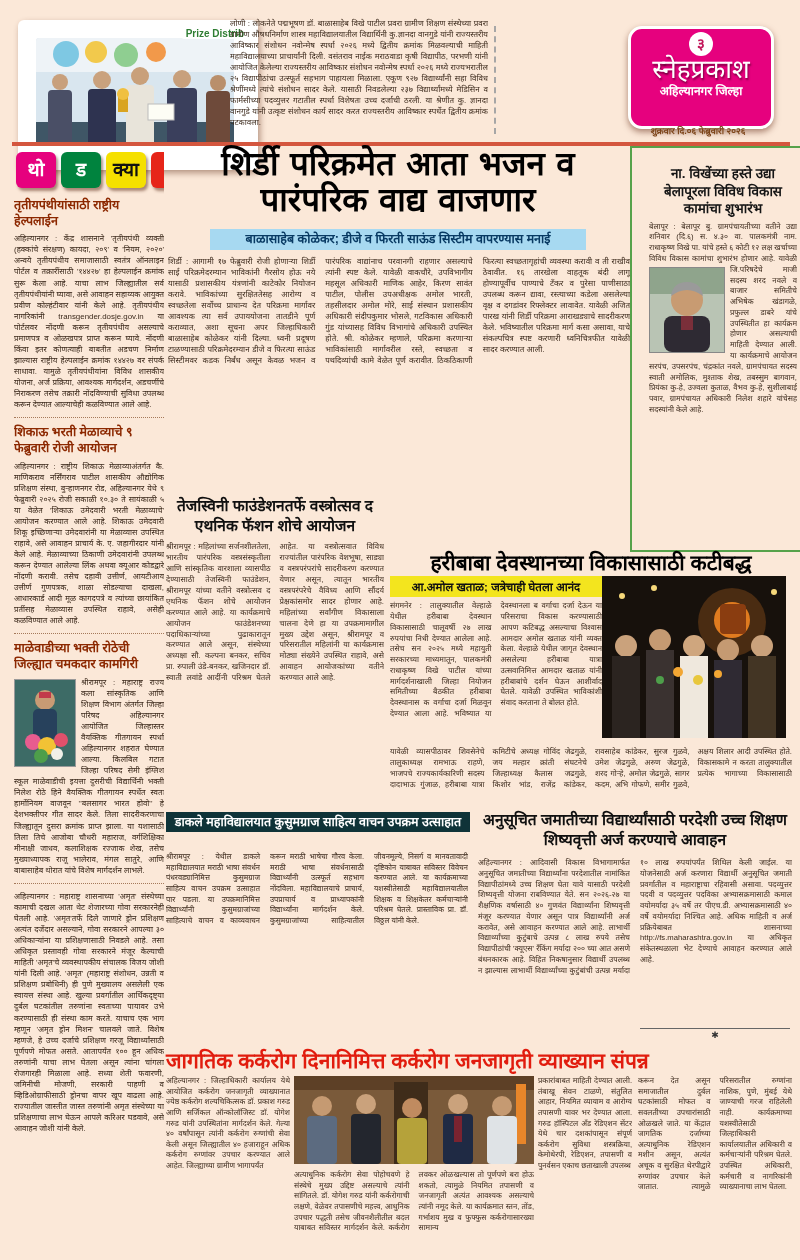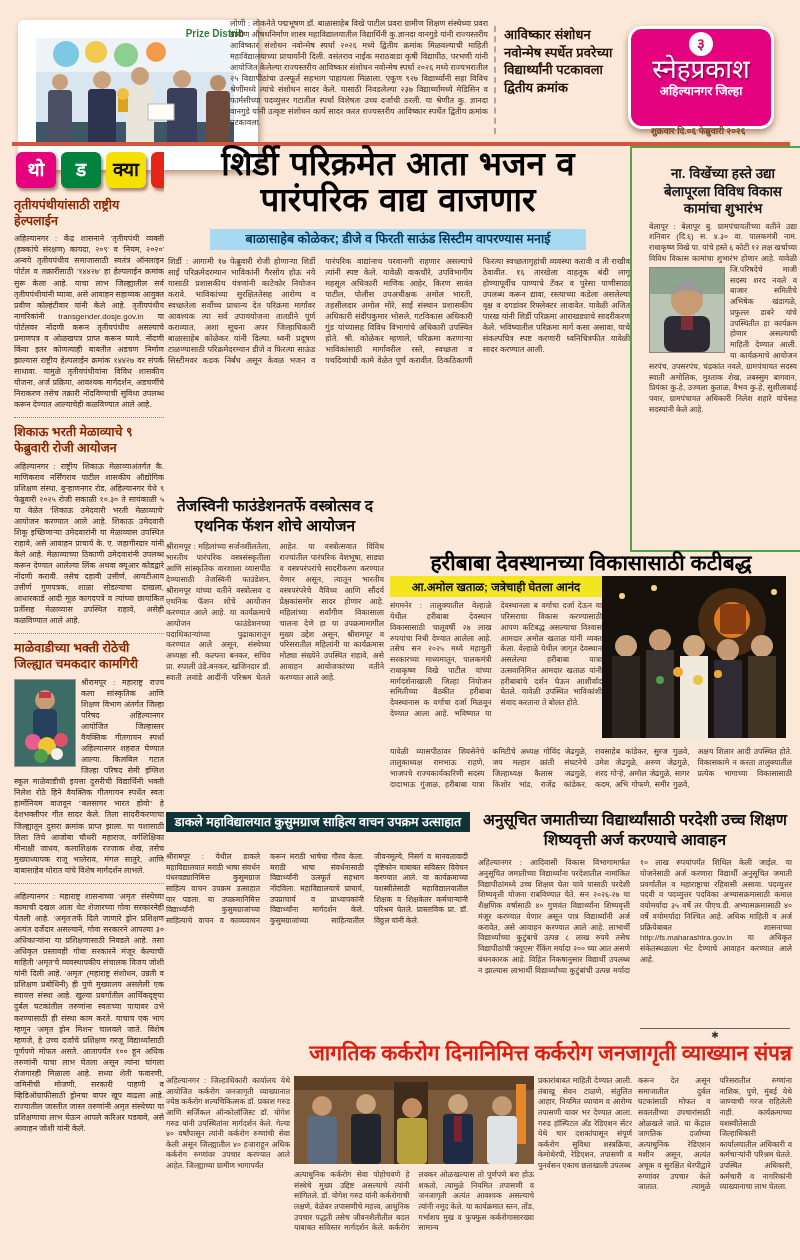--- a/index.html
+++ b/index.html
@@ -38,21 +38,21 @@
   .cols4{column-count:4;column-gap:8px;}
   
   .greenbox{border:2px solid #56a24a;padding:17px;}
   .greenbox h2{margin:0 0 4px 0;font-size:13.5px;line-height:1.3;text-align:center;color:#151515;}
   .bel-photo{float:left;width:74px;height:84px;margin:2px 5px 2px 0;border:1px solid #888;}
   .sec-h2{font-size:15.5px;font-weight:bold;text-align:center;line-height:1.3;color:#101010;margin:0;}
   .hb-h1{font-size:21px;font-weight:bold;text-align:center;color:#000;margin:0;line-height:1.2;}
   .subhead-yellow{background:#f3e51e;color:#111;font-weight:bold;font-size:11.5px;padding:3px 4px;text-align:center;}
   .banner-dark{background:#0f3338;color:#fff;font-weight:bold;font-size:12.5px;text-align:center;
                padding:3px 4px;line-height:1.15;}
-  .cancer-h1{font-size:21px;font-weight:bold;color:#e11c0e;text-align:right;line-height:1.2;}
+  .cancer-h1{font-size:21px;font-weight:bold;color:#e11c0e;text-align:left;line-height:1.2;margin-top:8px;}
   .endmark{text-align:center;font-size:9px;color:#333;}
   .endline{border-top:1px solid #666;}
   .small-txt{font-size:7.6px;line-height:1.4;overflow:hidden;}
   .pbanner{position:absolute;top:8px;right:10px;background:rgba(255,255,255,.92);color:#2e7d32;
            font-weight:bold;font-size:10px;padding:0 4px;border-radius:2px;}
 </style>
 </head>
 <body>
 
 <div id="page">
@@ -82,21 +82,20 @@
         <circle cx="87" cy="56" r="6" fill="#f0c040"></circle>
       <rect x="112" y="66" width="26" height="16" fill="#fdfdf5" stroke="#bbb"></rect>
     </svg>
     <span class="pbanner">Prize Distrib</span>
   </div>
 
   <div class="abs just body-txt" style="left:230px;top:18px;width:258px;height:122px;">लोणी : लोकनेते पद्मभूषण डॉ. बाळासाहेब विखे पाटील प्रवरा ग्रामीण शिक्षण संस्थेच्या प्रवरा ग्रामीण औषधनिर्माण शास्त्र महाविद्यालयातील विद्यार्थिनी कु.ज्ञानदा वानगुडे यांनी राज्यस्तरीय आविष्कार संशोधन नवोन्मेष स्पर्धा २०२६ मध्ये द्वितीय क्रमांक मिळवल्याची माहिती महाविद्यालयाच्या प्राचार्यांनी दिली. वसंतराव नाईक मराठवाडा कृषी विद्यापीठ, परभणी यांनी आयोजित केलेल्या राज्यस्तरीय आविष्कार संशोधन नवोन्मेष स्पर्धा २०२६ मध्ये राज्यभरातील २५ विद्यापीठांचा उत्स्फूर्त सहभाग पाहायला मिळाला. एकूण ९२७ विद्यार्थ्यांनी सहा विविध श्रेणींमध्ये त्यांचे संशोधन सादर केले. यासाठी निवडलेल्या २३७ विद्यार्थ्यांमध्ये मेडिसिन व फार्मसीच्या पदव्युत्तर गटातील स्पर्धा विशेषतः उच्च दर्जाची ठरली. या श्रेणीत कु. ज्ञानदा वानगुडे यांनी उत्कृष्ट संशोधन कार्य सादर करत राज्यस्तरीय आविष्कार स्पर्धेत द्वितीय क्रमांक पटकावला.</div>
 
   <div class="abs" style="left:494px;top:26px;height:108px;border-left:2px dashed #a6a6a6;"></div>
 
-  <div class="abs" style="left:504px;top:26px;width:112px;font-size:13px;font-weight:bold;line-height:1.35;color:#241309;">आविष्कार संशोधन नवोन्मेष स्पर्धेत प्रवरेच्या विद्यार्थ्यांनी पटकावला द्वितीय क्रमांक</div>
 
   <div class="abs masthead" style="left:628px;top:26px;width:140px;height:94px;">
     <div class="mh-circle">३</div>
     <div class="mh-title">स्नेहप्रकाश</div>
     <div class="mh-sub">अहिल्यानगर जिल्हा</div>
   </div>
   <div class="abs mh-date" style="left:622px;top:124px;width:152px;">शुक्रवार दि.०६ फेब्रुवारी २०२६</div>
 
   <div class="abs rule" style="left:12px;top:142px;width:778px;height:4px;"></div>
 

